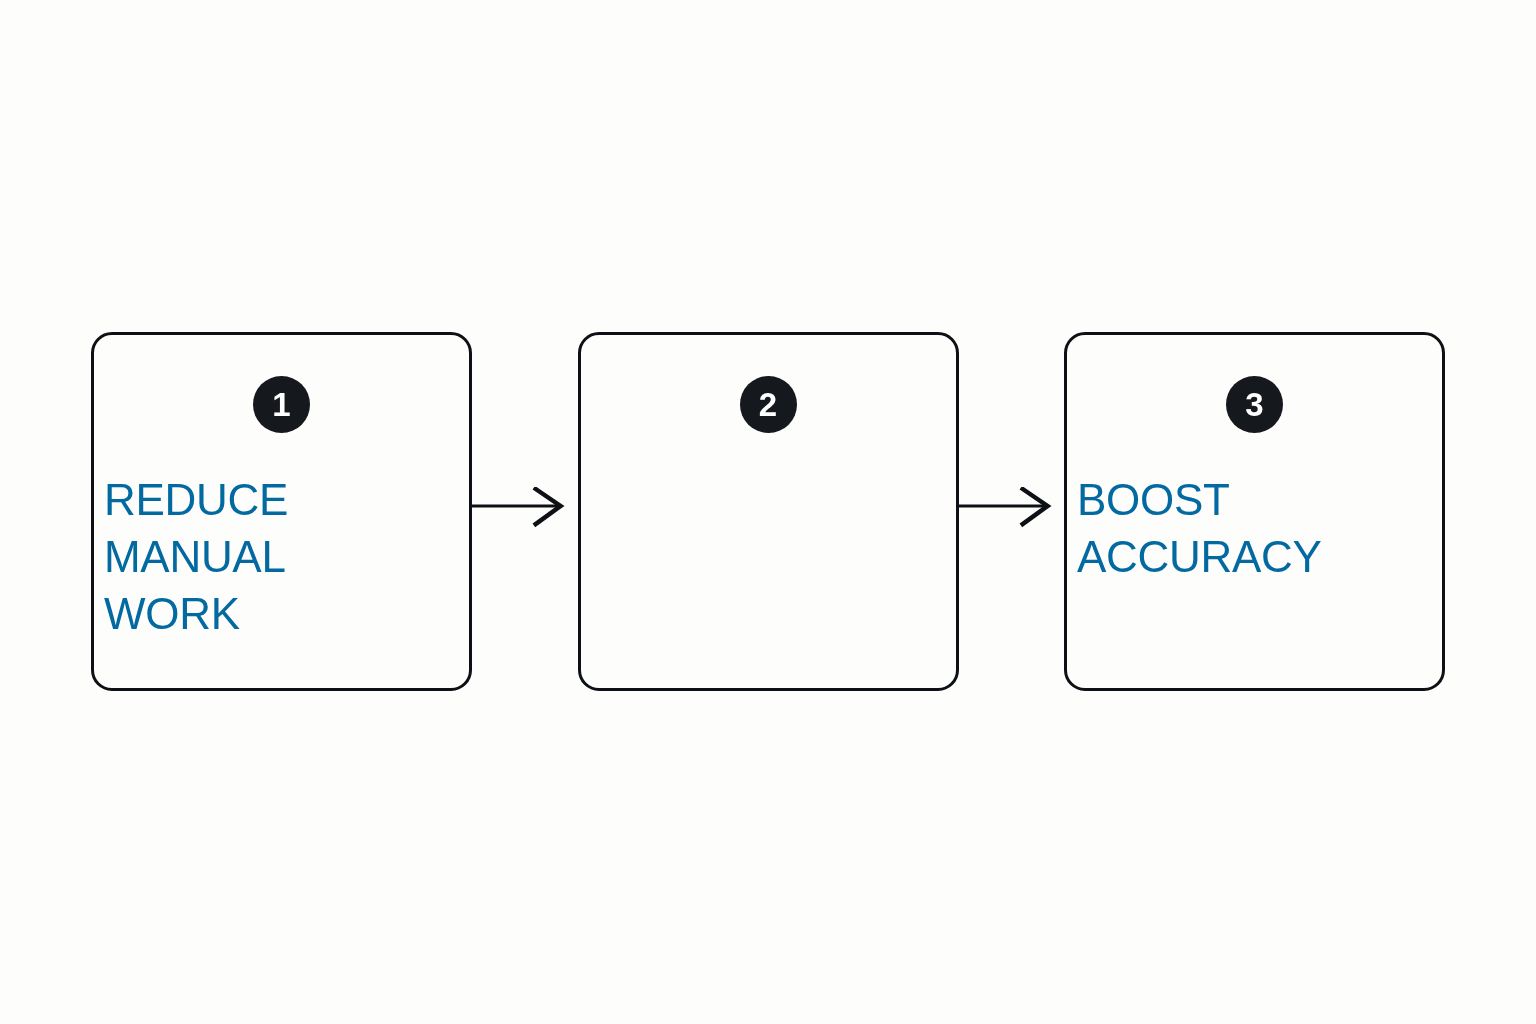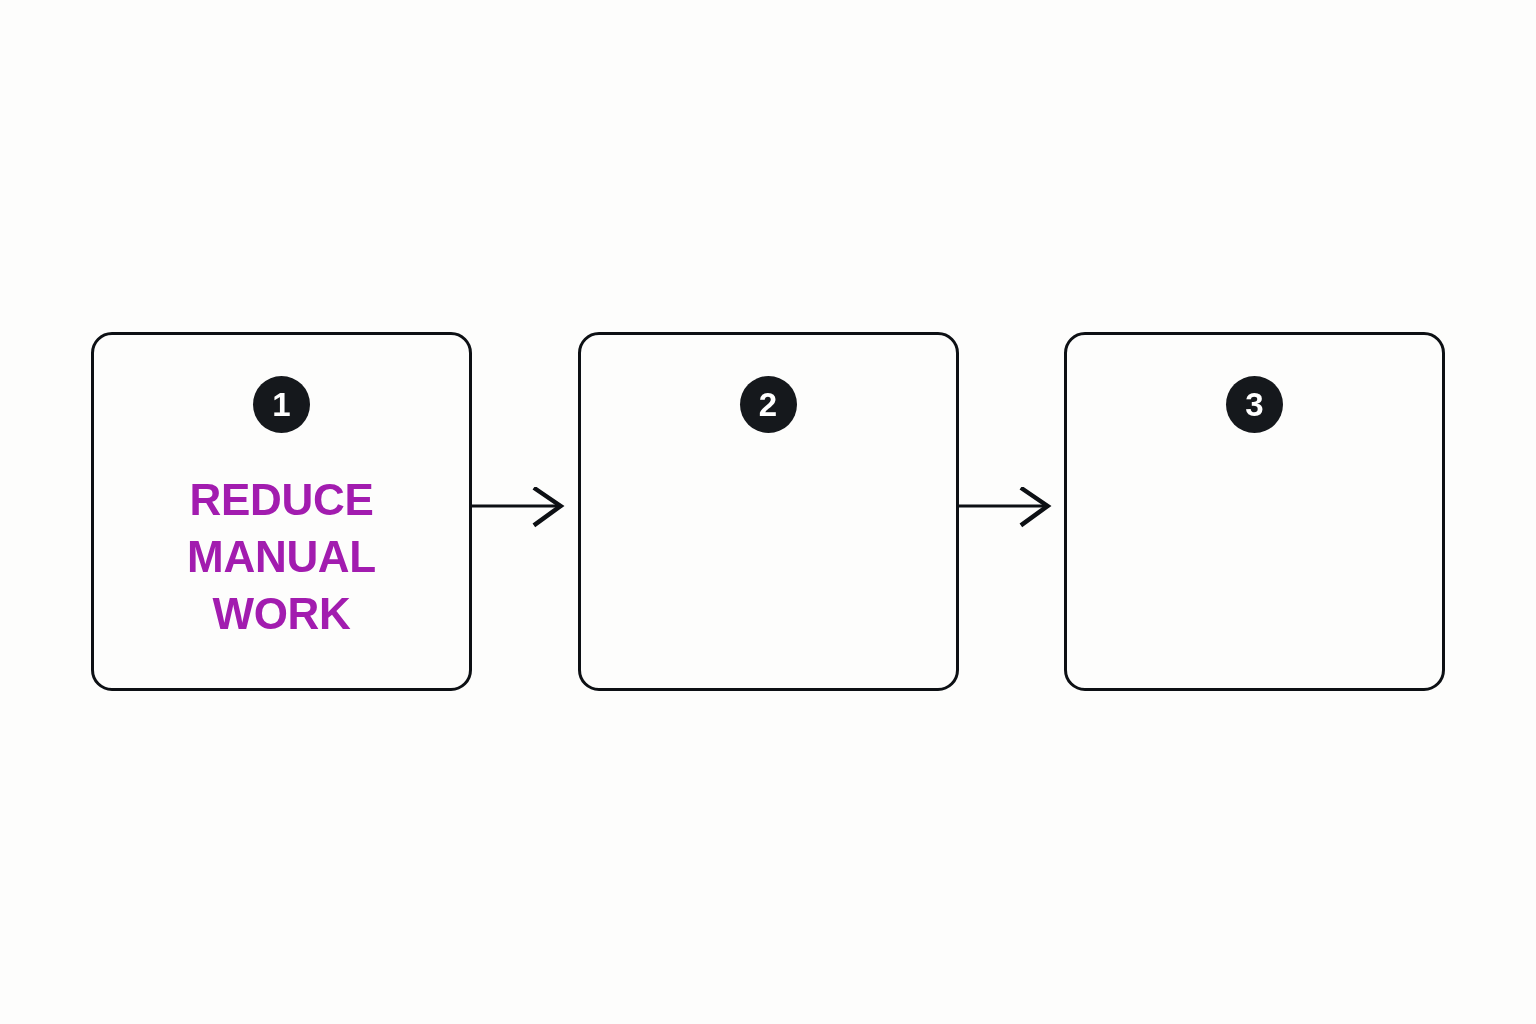--- a/index.html
+++ b/index.html
@@ -59,24 +59,23 @@
     line-height: 1;
     letter-spacing: 0px;
     flex: 0 0 auto;
   }
 
   .step-label {
     margin-top: 38px;
     width: 100%;
     box-sizing: border-box;
     padding: 0 10px;
-    text-align: center;
-    color: #a21caf;
+    color: #0369a1;
     font-size: 44px;
-    font-weight: bold;
+    font-weight: normal;
     line-height: 57px;
     letter-spacing: -0.3px;
     text-transform: uppercase;
     white-space: pre-line;
   }
 
   
   .connector {
     flex: 1 1 auto;
     display: flex;
@@ -120,16 +119,18 @@
 
     <div class="connector">
       <svg viewBox="0 0 106 60" preserveAspectRatio="none">
         <line x1="0" y1="19" x2="86" y2="19" stroke="#0d1014" stroke-width="3"></line>
         <polyline points="64,2 89,19 64,37" fill="none" stroke="#0d1014" stroke-width="4.5" stroke-linecap="square" stroke-linejoin="miter"></polyline>
       </svg>
     </div>
 
     <div class="step-card">
       <div class="step-badge">3</div>
+      <div class="step-label">BOOST
+ACCURACY</div>
     </div>
 
   </div>
 </div>
 
 </body></html>

